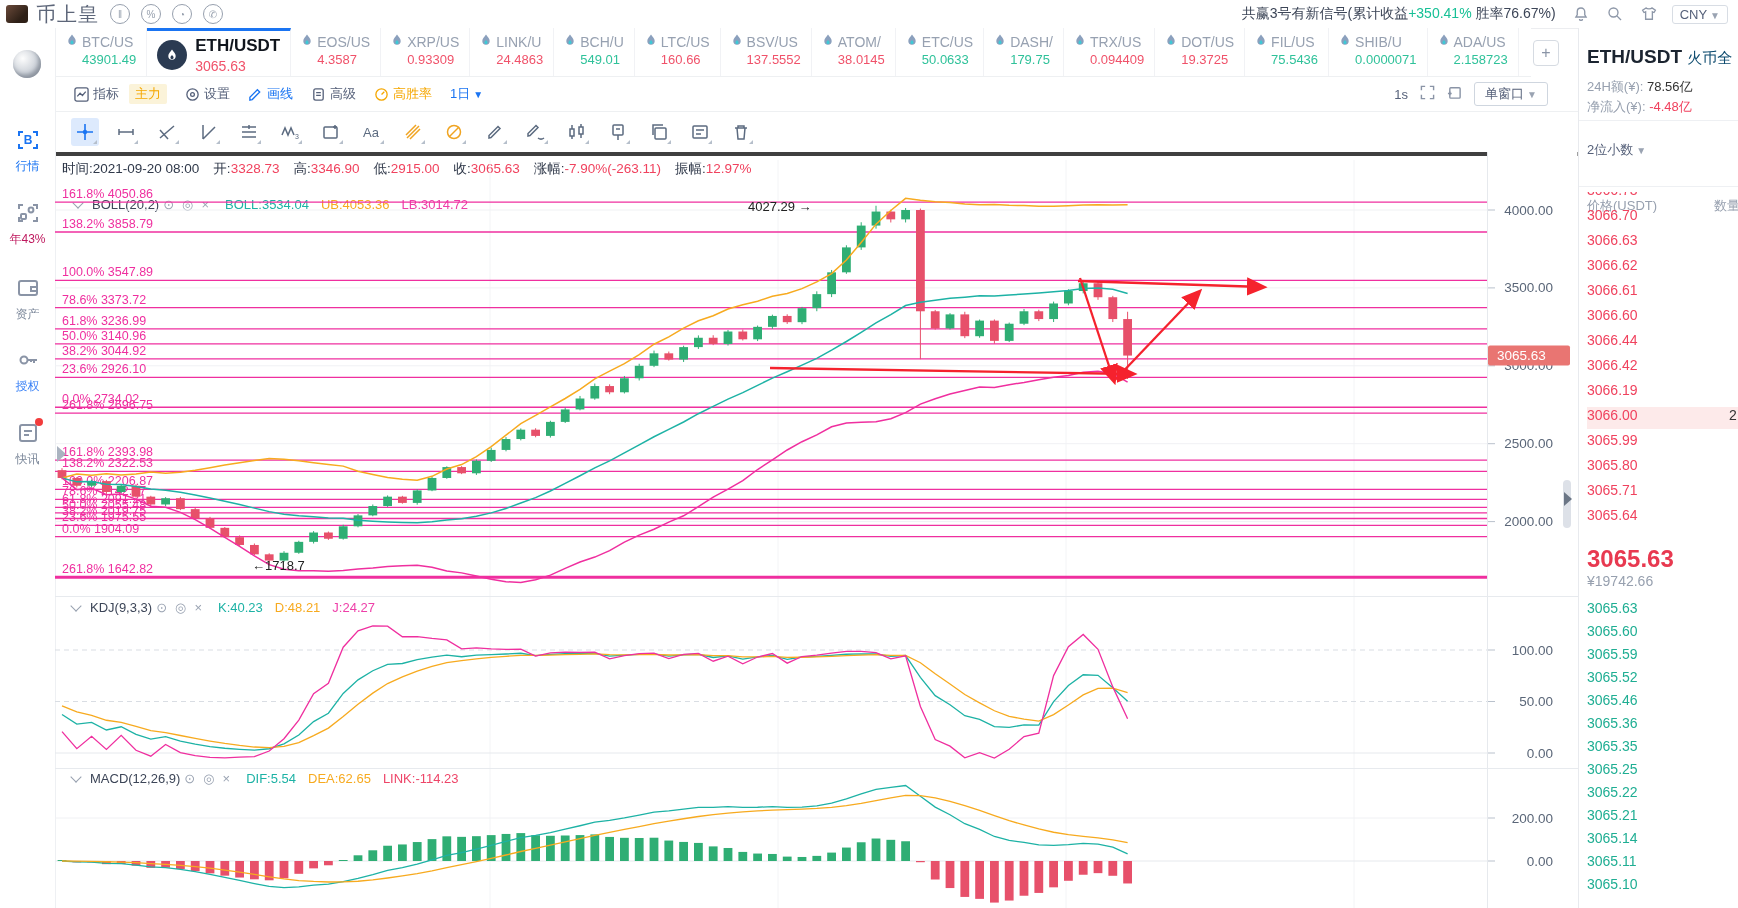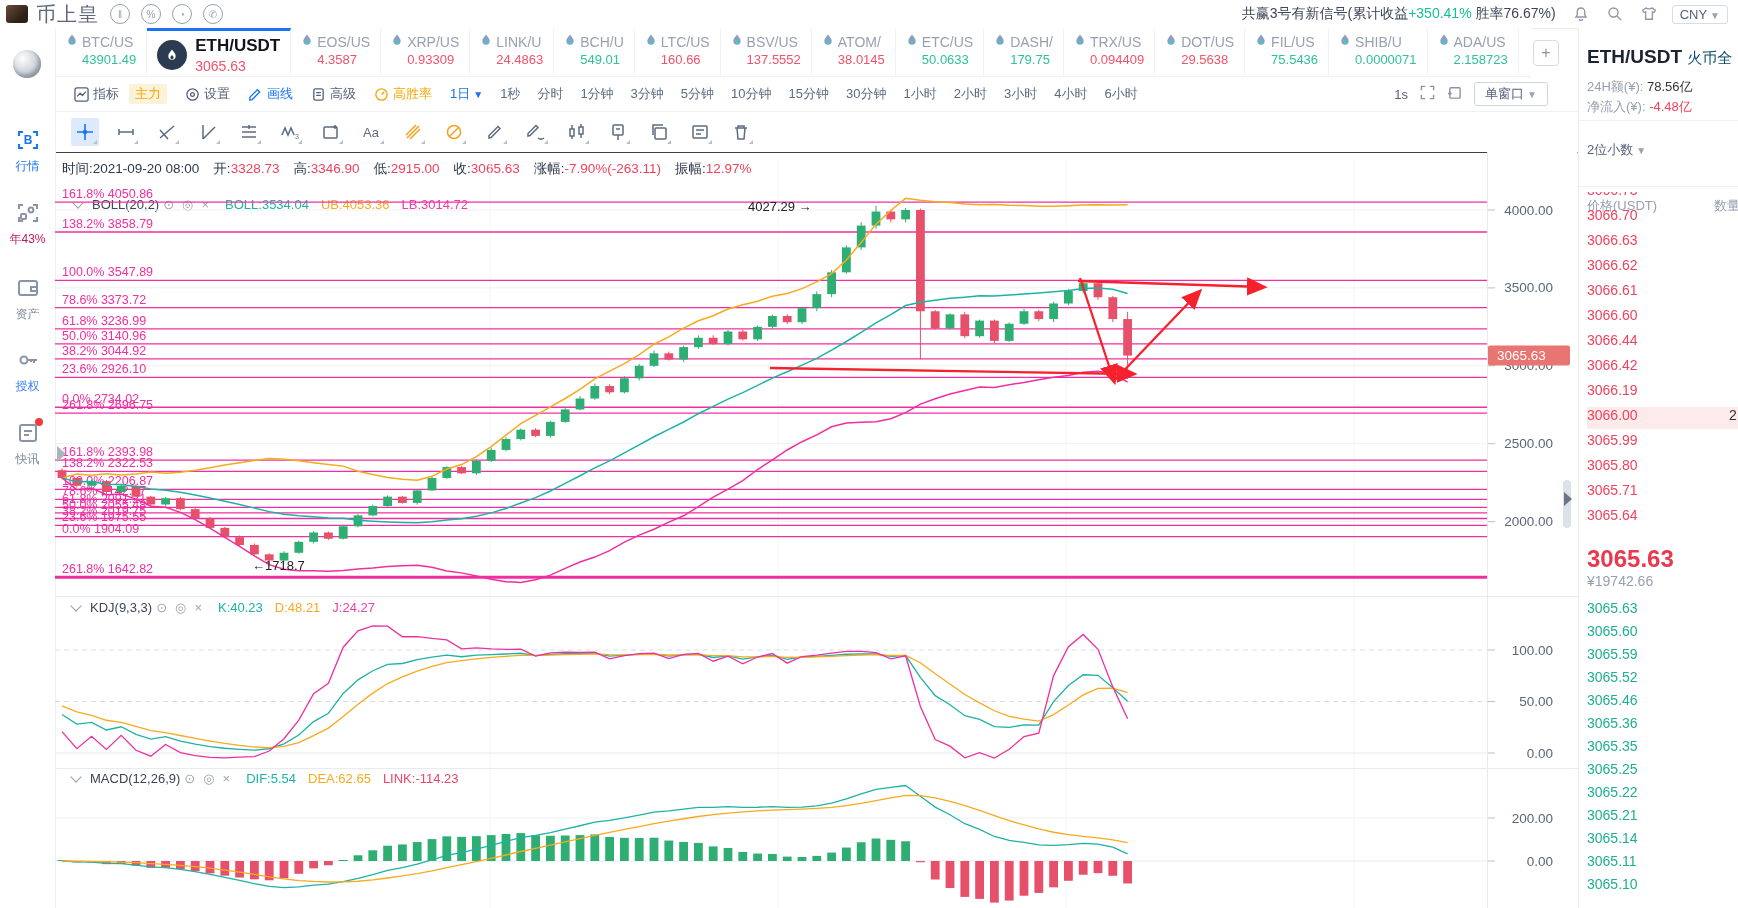--- a/index.html
+++ b/index.html
@@ -40,21 +40,21 @@
 #toolbar{left:56px;top:77px;width:1522px;height:34px;border-bottom:1px solid #eef0f2;display:flex;align-items:center;background:#fff;text-align:right;}
 .tbtn{display:flex;align-items:center;margin-left:18px;color:#56617a;white-space:nowrap;}
 .tbtn svg{margin-right:4px;}
 .mf{background:#fbf3d9;color:#f5a700;padding:1px 6px;border-radius:2px;margin-left:10px;}
 .blue{color:#1a74f2;}
 .orange{color:#f5a700;}
 .ivl{margin-left:17px;color:#5d6b80;white-space:nowrap;}
 #tright{position:absolute;right:30px;display:flex;align-items:center;}
 #winbox{border:1px solid #cfd6df;border-radius:3px;padding:2px 10px;color:#56617a;margin-left:12px;}
 
-#drawbar{left:56px;top:112px;width:1522px;height:40px;border-bottom:1px solid #404040;display:flex;align-items:center;background:#fff;}
+#drawbar{left:56px;top:112px;width:1522px;height:40px;border-bottom:4px solid #404040;display:flex;align-items:center;background:#fff;}
 .dslot{width:28px;height:28px;margin-left:13px;position:relative;display:flex;align-items:center;justify-content:center;border-radius:3px;}
 .dslot:first-child{margin-left:15px;background:#ddeafd;}
 .dslot:after{content:"";position:absolute;right:2px;bottom:2px;border-left:4px solid transparent;border-bottom:4px solid #b6bfcb;}
 
 #infobar{left:62px;top:160px;display:flex;font-size:13.5px;color:#30394a;white-space:nowrap;}
 #infobar .f{margin-right:14px;}
 #infobar .v{color:#f0425e;} #infobar .v.dark{color:#30394a;}
 .legend{display:flex;align-items:center;font-size:13px;color:#3c4557;white-space:nowrap;}
 .legend .chev{width:7px;height:7px;border-right:1.6px solid #97a0af;border-bottom:1.6px solid #97a0af;transform:rotate(45deg);margin:0 10px 3px 4px;}
 .legend .lico{color:#9aa3b2;margin:0 4px;font-size:13px;}
@@ -266,21 +266,21 @@
         <div class="tkv down">0.094409</div>
       </div>
       <div class="tk">
         <div class="trow">
           <span><svg width="12" height="13" viewBox="0 0 12 13">
               <path d="M6 .5C7.6 3 9.7 4.4 9.7 7a3.7 3.7 0 1 1-7.4 0C2.3 4.4 4.4 3 6 .5z" fill="#8ba0bd"></path>
               <path d="M6 6c.9 1 1.6 1.6 1.6 2.6a1.6 1.6 0 1 1-3.2 0C4.4 7.6 5.1 7 6 6z" fill="#3fc8d6"></path>
             </svg></span>
           <span class="sym">DOT/US</span>
         </div>
-        <div class="tkv down">29.5638</div>
+        <div class="tkv down">19.3725</div>
       </div>
       <div class="tk">
         <div class="trow">
           <span><svg width="12" height="13" viewBox="0 0 12 13">
               <path d="M6 .5C7.6 3 9.7 4.4 9.7 7a3.7 3.7 0 1 1-7.4 0C2.3 4.4 4.4 3 6 .5z" fill="#8ba0bd"></path>
               <path d="M6 6c.9 1 1.6 1.6 1.6 2.6a1.6 1.6 0 1 1-3.2 0C4.4 7.6 5.1 7 6 6z" fill="#3fc8d6"></path>
             </svg></span>
           <span class="sym">FIL/US</span>
         </div>
         <div class="tkv up">75.5436</div>
@@ -340,35 +340,20 @@
     <span class="tbtn orange">
         <svg width="15" height="15" viewBox="0 0 16 16" fill="none" stroke="#f5a700" stroke-width="1.4">
           <circle cx="8" cy="8" r="6"></circle>
           <path d="M8 8l3-3"></path>
         </svg>
         <span>高胜率</span>
       </span>
     <span class="tbtn blue">
         <span>1日</span>
         <span class="caret" style="color:#1a74f2">▼</span>
-      </span>
-    <span id="intervals" style="display:flex">
-        <span class="ivl">1秒</span>
-        <span class="ivl">分时</span>
-        <span class="ivl">1分钟</span>
-        <span class="ivl">3分钟</span>
-        <span class="ivl">5分钟</span>
-        <span class="ivl">10分钟</span>
-        <span class="ivl">15分钟</span>
-        <span class="ivl">30分钟</span>
-        <span class="ivl">1小时</span>
-        <span class="ivl">2小时</span>
-        <span class="ivl">3小时</span>
-        <span class="ivl">4小时</span>
-        <span class="ivl">6小时</span>
       </span>
     <span id="tright">
       <span style="color:#56617a">1s</span>
       <span style="margin-left:12px"><svg width="15" height="15" viewBox="0 0 16 16" fill="none" stroke="#8a94a6" stroke-width="1.5">
             <path d="M1.5 5.5v-4h4M10.5 1.5h4v4M14.5 10.5v4h-4M5.5 14.5h-4v-4"></path>
           </svg></span>
       <span style="margin-left:12px"><svg width="15" height="15" viewBox="0 0 16 16" fill="none" stroke="#8a94a6" stroke-width="1.5">
             <rect x="3" y="3" width="11" height="11" rx="1"></rect>
             <path d="M1 9h4M3 7v4"></path>
           </svg></span>

